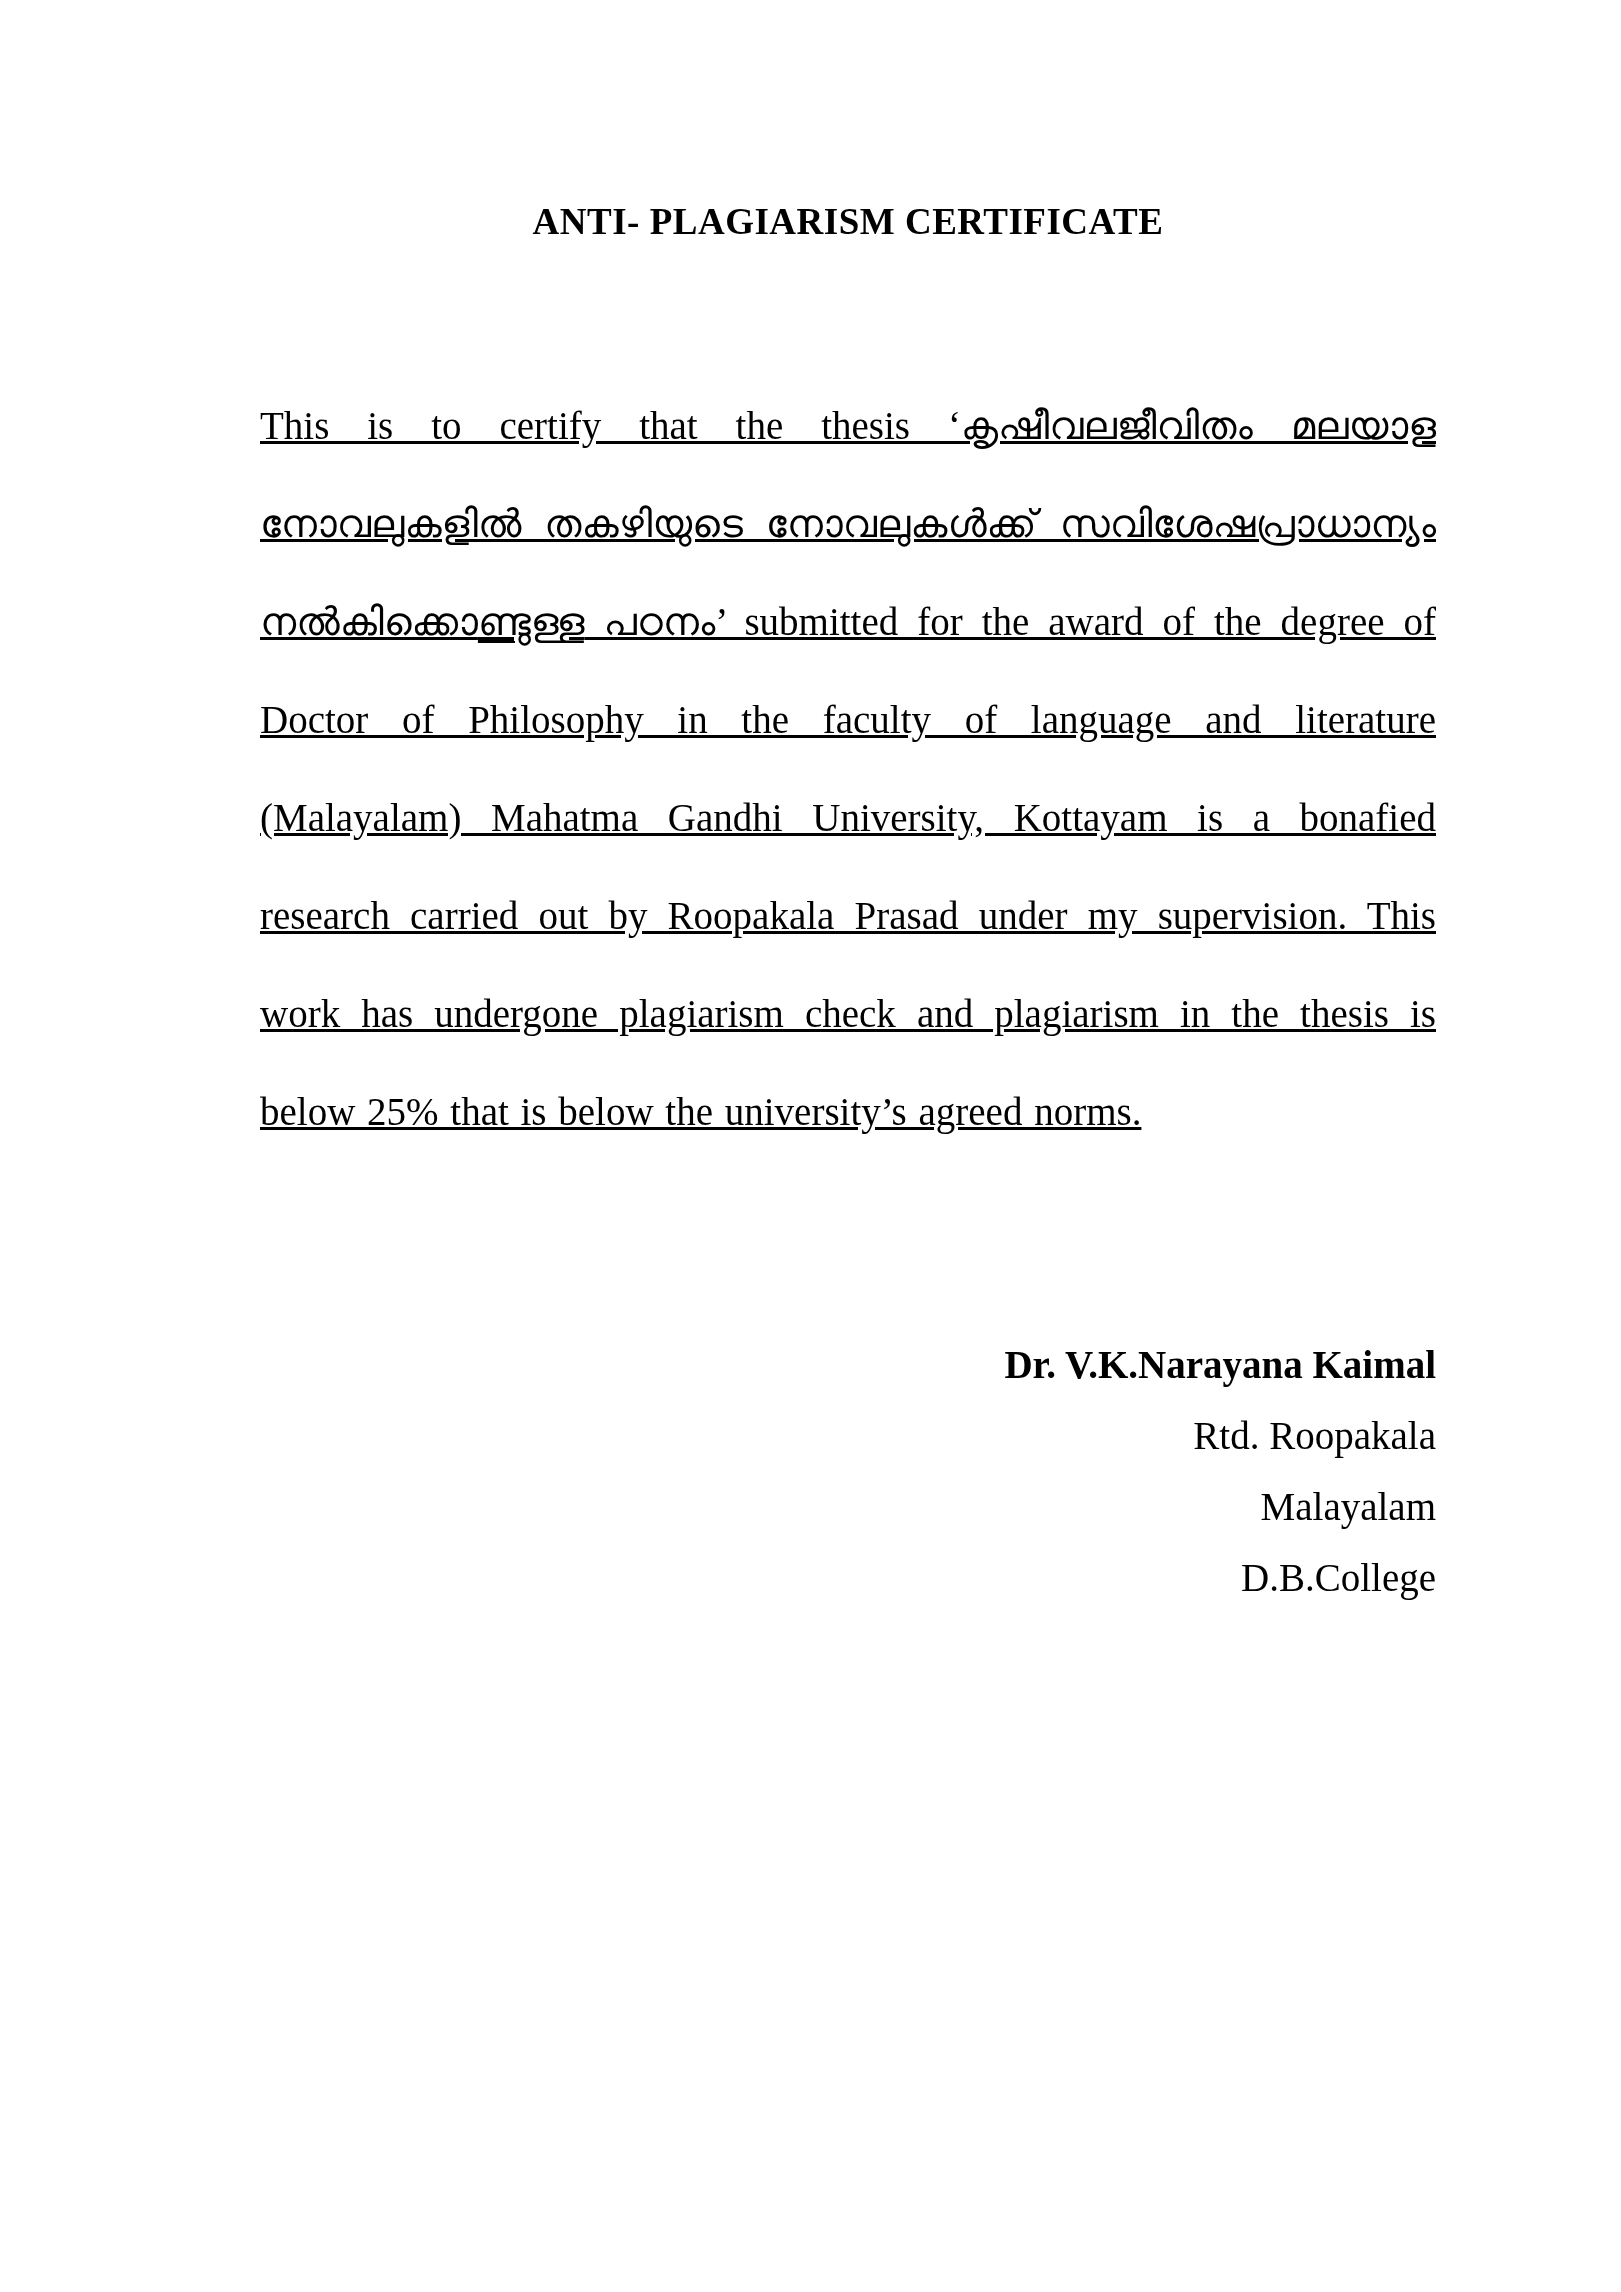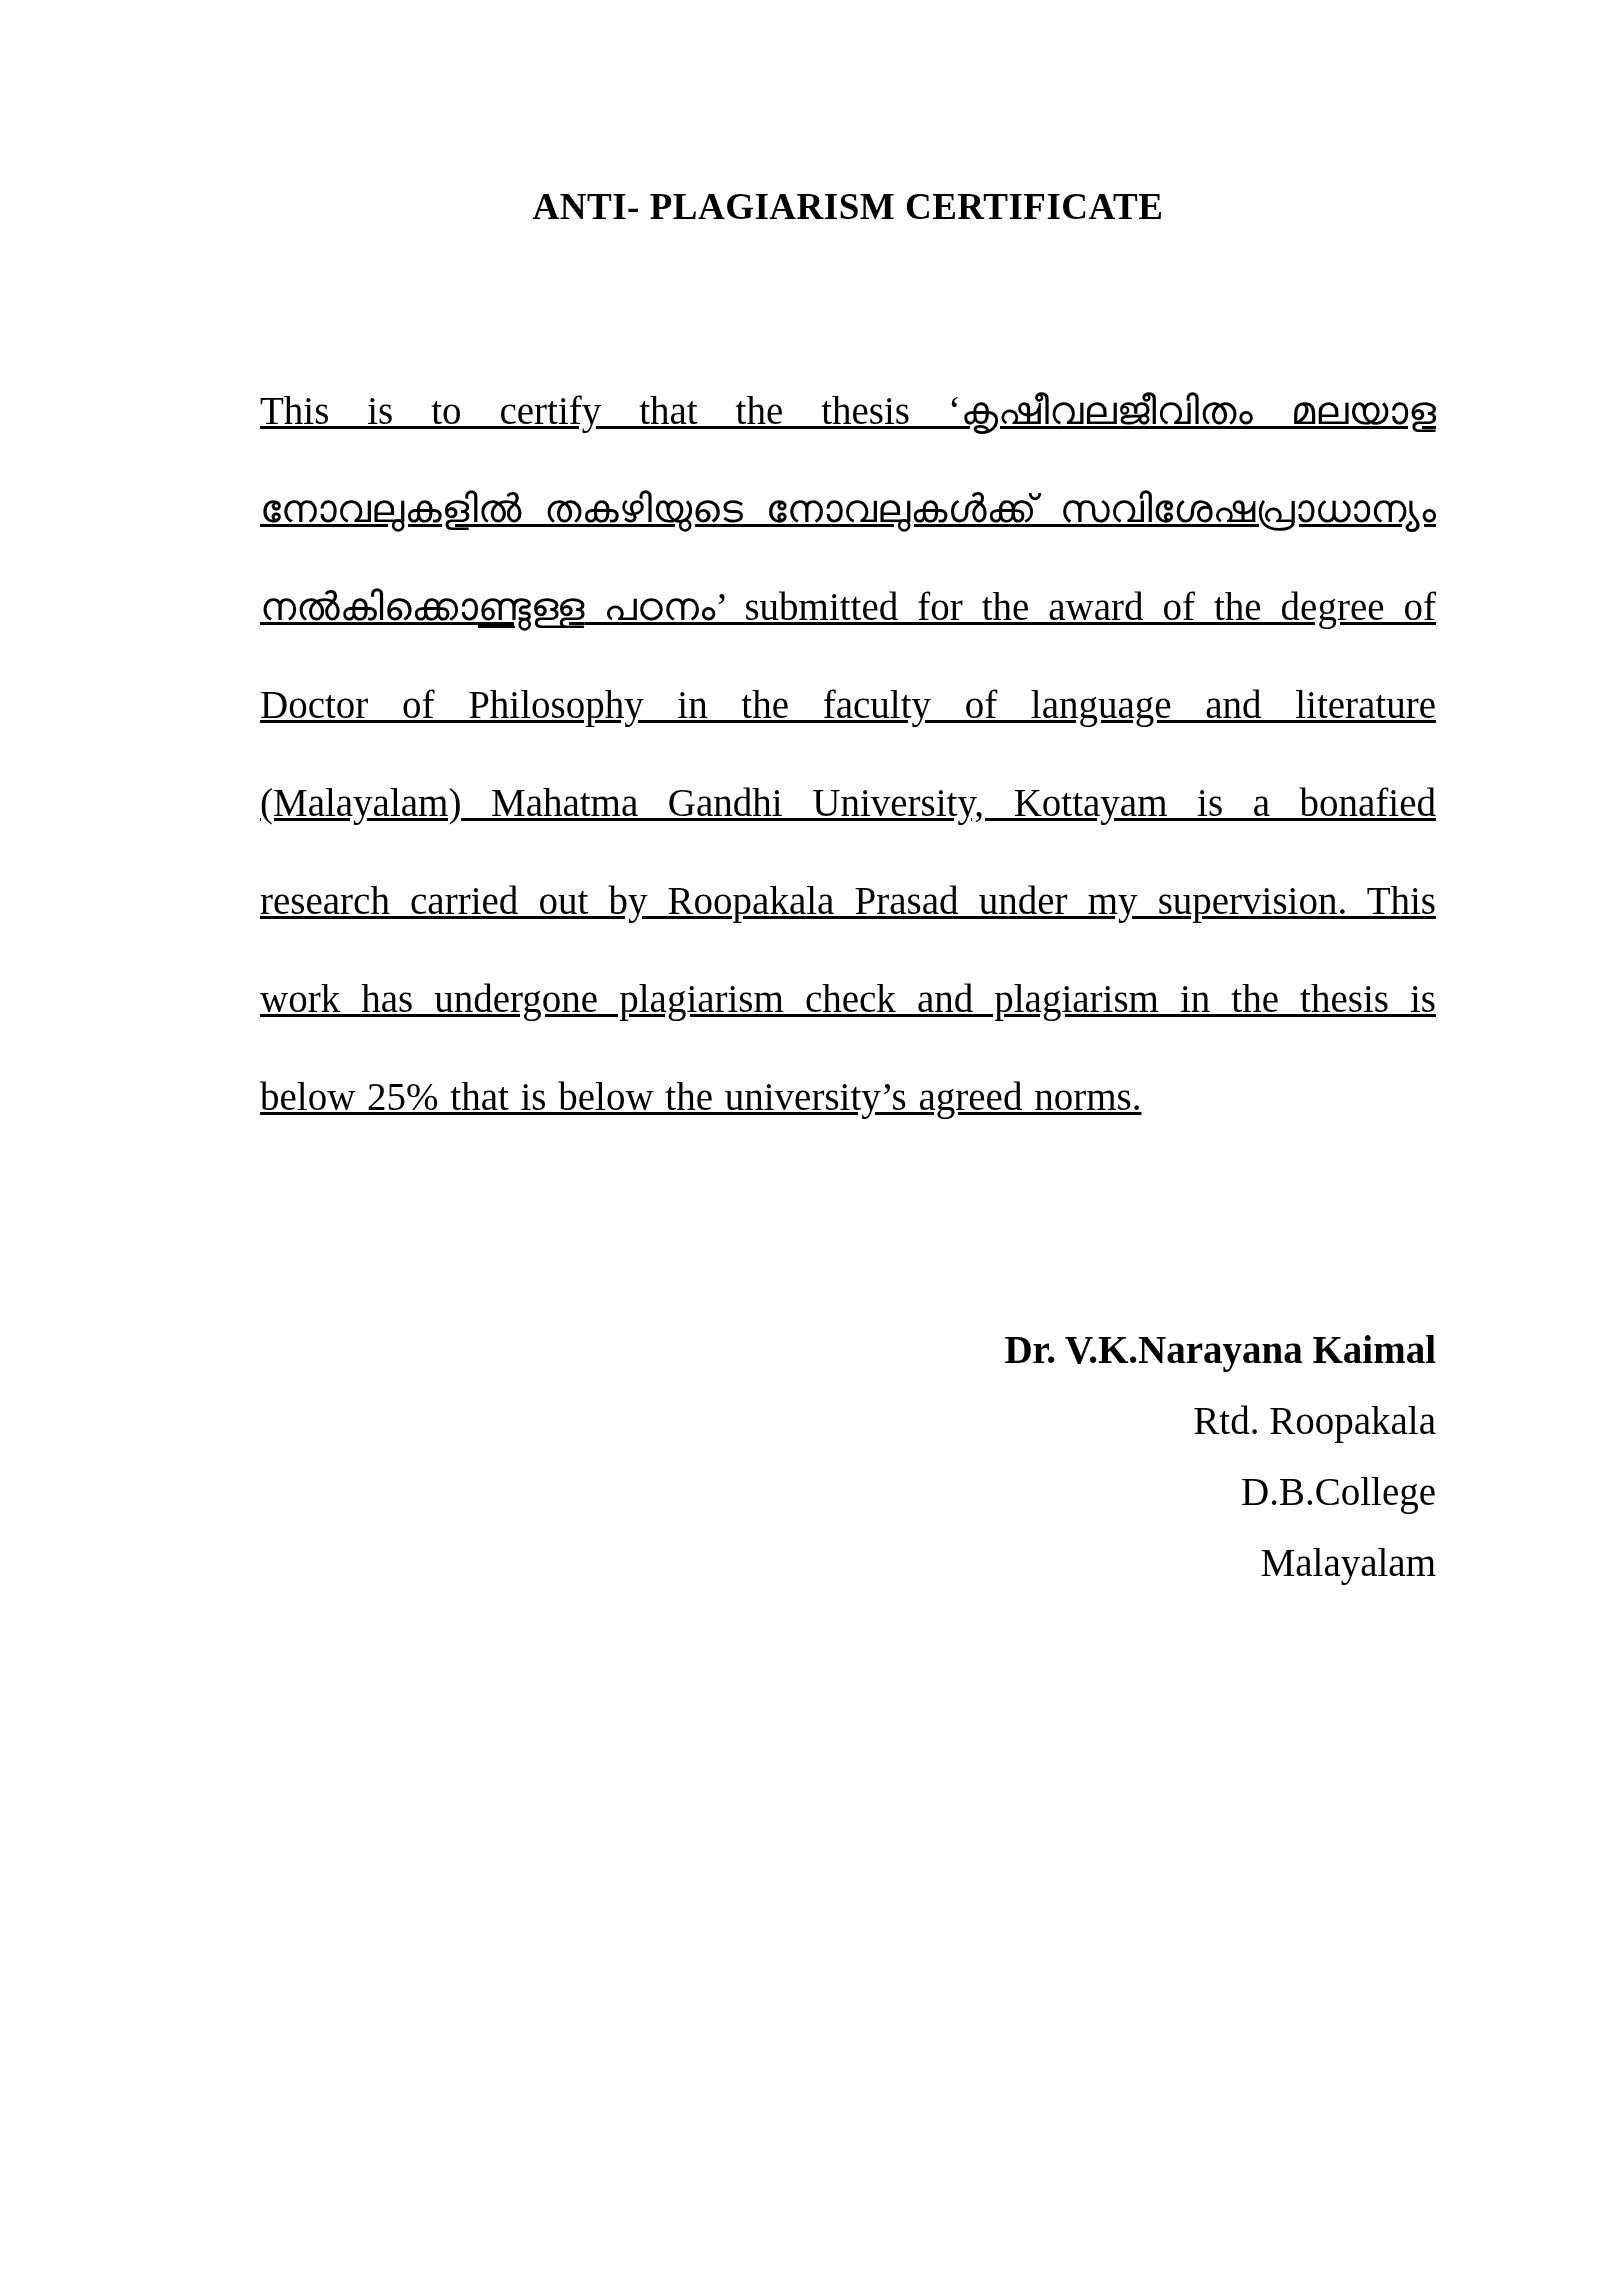--- a/index.html
+++ b/index.html
@@ -16,21 +16,21 @@
   .page {
     position: relative;
     width: 1621px;
     height: 2293px;
     background: #ffffff;
   }
 
   .content {
     position: absolute;
     left: 260px;
-    top: 0;
+    top: 15px;
     width: 1176px;
   }
 
   .doc-title {
     margin-top: 184px;
     text-align: center;
     font-size: 37px;
     line-height: 45px;
     font-weight: bold;
     letter-spacing: 0.5px;
@@ -71,19 +71,19 @@
 <div class="page">
   <div class="content">
 
     <div class="doc-title">ANTI- PLAGIARISM CERTIFICATE</div>
 
     <p class="body-paragraph"><span>This is to certify that the thesis ‘കൃഷീവലജീവിതം മലയാള നോവലുകളിൽ തകഴിയുടെ നോവലുകൾക്ക് സവിശേഷപ്രാധാന്യം നൽകിക്കൊ</span><span class="underlined">ണ്ടുള്ള</span><span> പഠനം’ submitted for the award of the degree of Doctor of Philosophy in the faculty of language and literature (Malayalam) Mahatma Gandhi University, Kottayam is a bonafied research carried out by Roopakala Prasad under my supervision. This work has undergone plagiarism check and plagiarism in the thesis is below 25% that is below the university’s agreed norms.</span></p>
 
     <div class="signature-block">
       <div class="signature-name">Dr. V.K.Narayana Kaimal</div>
       <div>Rtd. Roopakala</div>
+      <div>Malayalam</div>
       <div>D.B.College</div>
-      <div>Malayalam</div>
     </div>
 
   </div>
 </div>
 
 
 </body></html>

